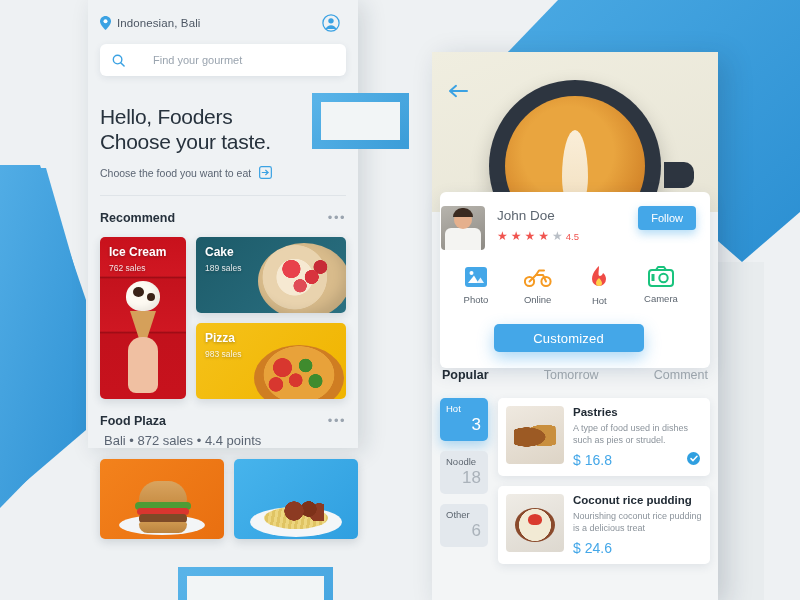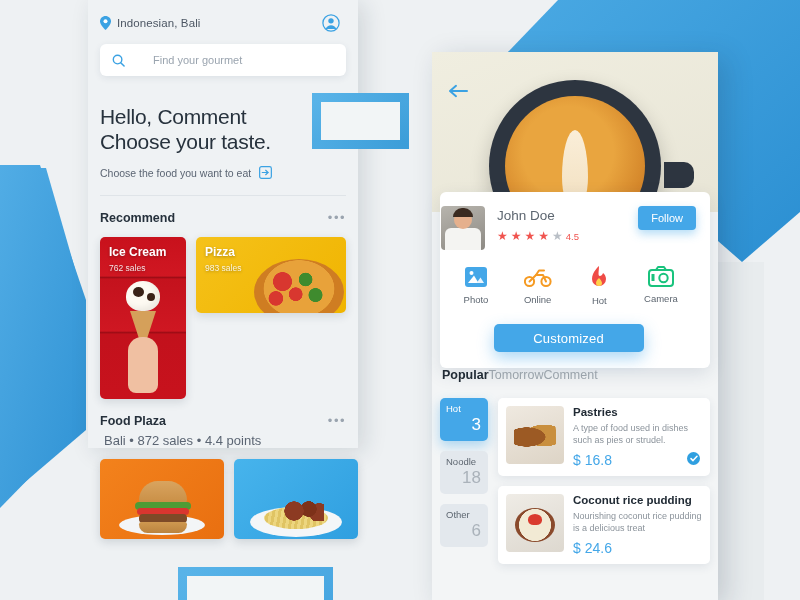--- a/index.html
+++ b/index.html
@@ -212,21 +212,21 @@
   .act .lab { font-size:9.5px; color:#5d6670; }
 
   .cust-btn {
     display:block; margin:18px auto 0; width:150px; height:28px;
     background:#44a7e8; color:#fff; border:none; border-radius:5px;
     font-size:13px; cursor:pointer; letter-spacing:.2px;
     box-shadow:0 6px 16px rgba(68,167,232,.45);
   }
 
   .tabs { position:absolute; left:8px; top:316px; width:270px;
-          display:flex; padding:0 2px; }
+          display:flex; justify-content:space-between; padding:0 2px; }
   .tab { font-size:12.5px; color:#9aa3ab; cursor:pointer; }
   .tab.active { color:#212b35; font-weight:bold; }
 
   .list-area { position:absolute; left:8px; top:346px; width:270px; display:flex; gap:10px; }
   .chips { display:flex; flex-direction:column; gap:10px; width:48px; }
   .chip { border-radius:5px; padding:5px 0 6px 0; text-align:center;
           background:#e3e8ed; cursor:pointer; }
   .chip .nm { font-size:9.5px; color:#5d6670; display:block; text-align:left; padding-left:6px; }
   .chip .ct { font-size:17px; color:#aab2ba; display:block; text-align:right; padding-right:7px; margin-top:1px; }
   .chip.active { background:#44a7e8; box-shadow:0 5px 12px rgba(68,167,232,.4); }
@@ -305,21 +305,21 @@
 
   <div class="search-bar">
     <svg width="13" height="13" viewBox="0 0 14 14">
       <circle cx="6" cy="6" r="4.6" fill="none" stroke="#3ba2e3" stroke-width="1.5"></circle>
       <line x1="9.4" y1="9.4" x2="13" y2="13" stroke="#3ba2e3" stroke-width="1.6" stroke-linecap="round"></line>
     </svg>
     <span class="ph">Find your gourmet</span>
   </div>
 
   <div class="hello">
-    <div>Hello, Comment</div>
+    <div>Hello, Fooders</div>
     <div>Choose your taste.</div>
   </div>
 
   <div class="sub-row">
     <span class="sub-text">Choose the food you want to eat</span>
     <svg width="13" height="13" viewBox="0 0 14 14">
       <rect x="0.7" y="0.7" width="12.6" height="12.6" rx="2" fill="none" stroke="#3ba2e3" stroke-width="1.3"></rect>
       <line x1="3.5" y1="7" x2="9.5" y2="7" stroke="#3ba2e3" stroke-width="1.3" stroke-linecap="round"></line>
       <polyline points="7.2,4.6 9.8,7 7.2,9.4" fill="none" stroke="#3ba2e3" stroke-width="1.3" stroke-linecap="round"></polyline>
     </svg>
@@ -336,20 +336,25 @@
     <div class="food-card card-ice">
       <span class="lbl">Ice Cream</span>
       <span class="sales">762 sales</span>
       <div class="cone">
         <div class="scoop"></div>
           <div class="waffle"></div>
           <div class="hand"></div>
       </div>
     </div>
     <div class="rec-right">
+      <div class="food-card card-cake">
+        <span class="lbl">Cake</span>
+        <span class="sales">189 sales</span>
+        <div class="cake-img"></div>
+      </div>
       <div class="food-card card-pizza">
         <span class="lbl">Pizza</span>
         <span class="sales">983 sales</span>
         <div class="pizza-img"></div>
       </div>
     </div>
   </div>
 
   <div class="plaza-head">
     <span class="sec-title">Food Plaza</span>

